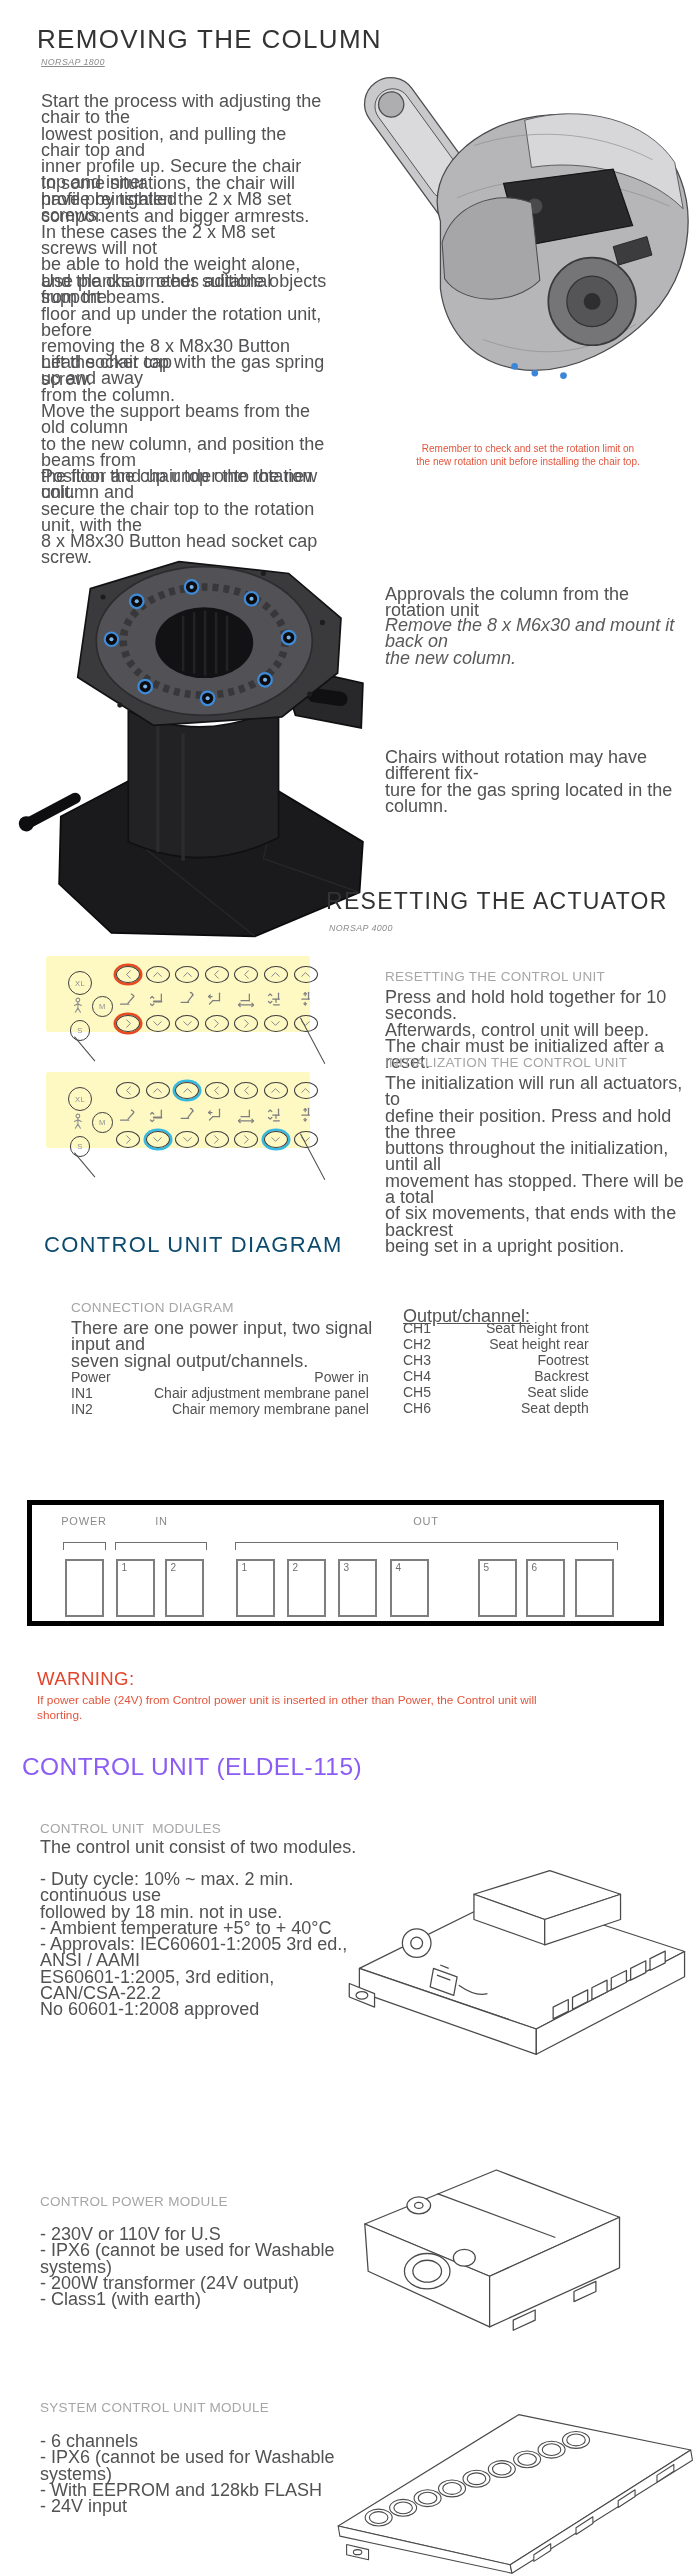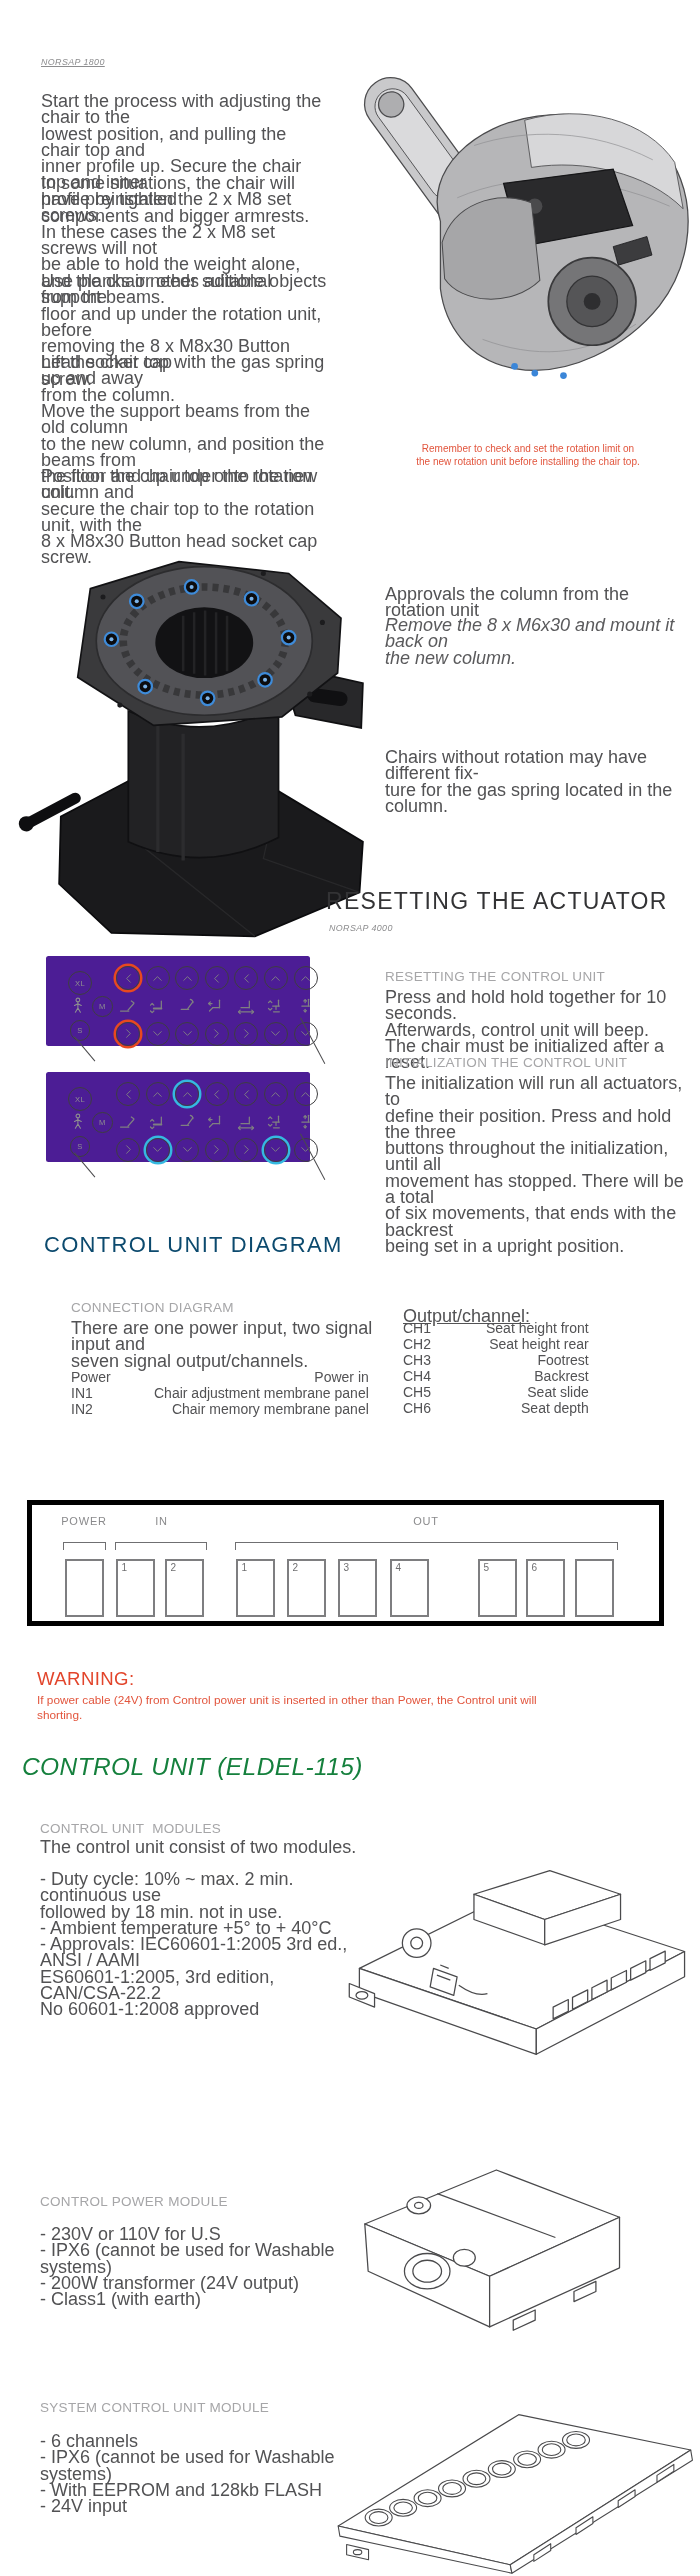--- a/index.html
+++ b/index.html
@@ -12,21 +12,21 @@
   .bigtitle{position:absolute;font-weight:300;color:#333335;letter-spacing:1.3px;white-space:pre;}
   .subittl{position:absolute;font-size:8.9px;font-style:italic;color:#8c8c8e;letter-spacing:0.4px;}
   .red{color:#e2553d;}
   .italic{font-style:italic;color:#5a5a5c;}
 
   
   .trow{display:flex;font-size:14px;line-height:16px;font-weight:300;color:#525254;justify-content:space-between;}
   .trow .tl{width:83px;flex:0 0 83px;}
 
   
-  .panel{position:absolute;width:264px;height:90px;background:#4c1d95;border-radius:2.5px;}
+  .panel{position:absolute;width:264px;height:76px;background:#fef9c3;border-radius:2.5px;}
   .cbtn{position:absolute;border:0.8px solid #3e3e40;border-radius:50%;color:#8e8e90;
         display:flex;align-items:center;justify-content:center;font-size:7.6px;letter-spacing:0.4px;}
   .cols{position:absolute;left:71px;top:0;height:100%;display:flex;gap:7.6px;}
   .pcol{display:flex;flex-direction:column;align-items:center;padding-top:10px;gap:5.9px;width:22px;}
   .pbtn{width:22px;height:22px;border:0.8px solid #3e3e40;border-radius:50%;
         display:flex;align-items:center;justify-content:center;}
   .pbtn svg{width:15px;height:15px;}
   .picon{width:20px;height:20px;}
   .picon svg{width:20px;height:20px;}
   .ring-red{box-shadow:0 0 0 2.5px #e8491f;}
@@ -43,20 +43,21 @@
   .warn-title{position:absolute;font-size:18.6px;color:#e2452b;letter-spacing:0.4px;font-weight:300;}
   .warn-body{position:absolute;font-size:11.8px;line-height:15px;color:#e2553d;white-space:pre-line;font-weight:300;}
 
   svg.illu{position:absolute;}
 </style>
 </head>
 <body>
 
 <div class="page">
 
+  <div class="bigtitle" style="left:37px;top:23.6px;font-size:26px;">REMOVING THE COLUMN</div>
   <div class="subittl" style="left:41px;top:57px;text-decoration:underline;">NORSAP 1800</div>
 
   <div class="txt" style="left:41px;top:93px;width:287px;">Start the process with adjusting the chair to the
 lowest position, and pulling the chair top and
 inner profile up. Secure the chair top and inner
 profile by tighten the 2 x M8 set screws.</div>
   <div class="txt" style="left:41px;top:175px;width:291px;">In some situations, the chair will have preinstalled
 components and bigger armrests.
 In these cases the 2 x M8 set screws will not
 be able to hold the weight alone,
@@ -542,21 +543,21 @@
       </div>
     <div class="dport" style="left:543px;">
         <span></span>
       </div>
   </div>
 
   <div class="warn-title" style="left:37px;top:1668px;">WARNING:</div>
   <div class="warn-body" style="left:37px;top:1693px;width:651px;">If power cable (24V) from Control power unit is inserted in other than Power, the Control unit will
 shorting.</div>
 
-  <div class="bigtitle" style="left:22px;top:1753px;font-size:24.5px;color:#15803d;letter-spacing:0.4px;font-style:italic;">CONTROL UNIT (ELDEL-115)</div>
+  <div class="bigtitle" style="left:22px;top:1753px;font-size:24.5px;color:#8b5cf6;letter-spacing:0.4px;">CONTROL UNIT (ELDEL-115)</div>
 
   <div class="ghead" style="left:40px;top:1821px;">CONTROL UNIT  MODULES</div>
   <div class="txt" style="left:40px;top:1839px;width:321px;">The control unit consist of two modules.</div>
   <div class="txt" style="left:40px;top:1871px;width:321px;">-   Duty cycle: 10% ~ max. 2 min. continuous use
 followed by 18 min. not in use.
 -   Ambient temperature +5° to + 40°C
 -   Approvals: IEC60601-1:2005 3rd ed., ANSI / AAMI
 ES60601-1:2005, 3rd edition, CAN/CSA-22.2
 No 60601-1:2008 approved</div>
 

